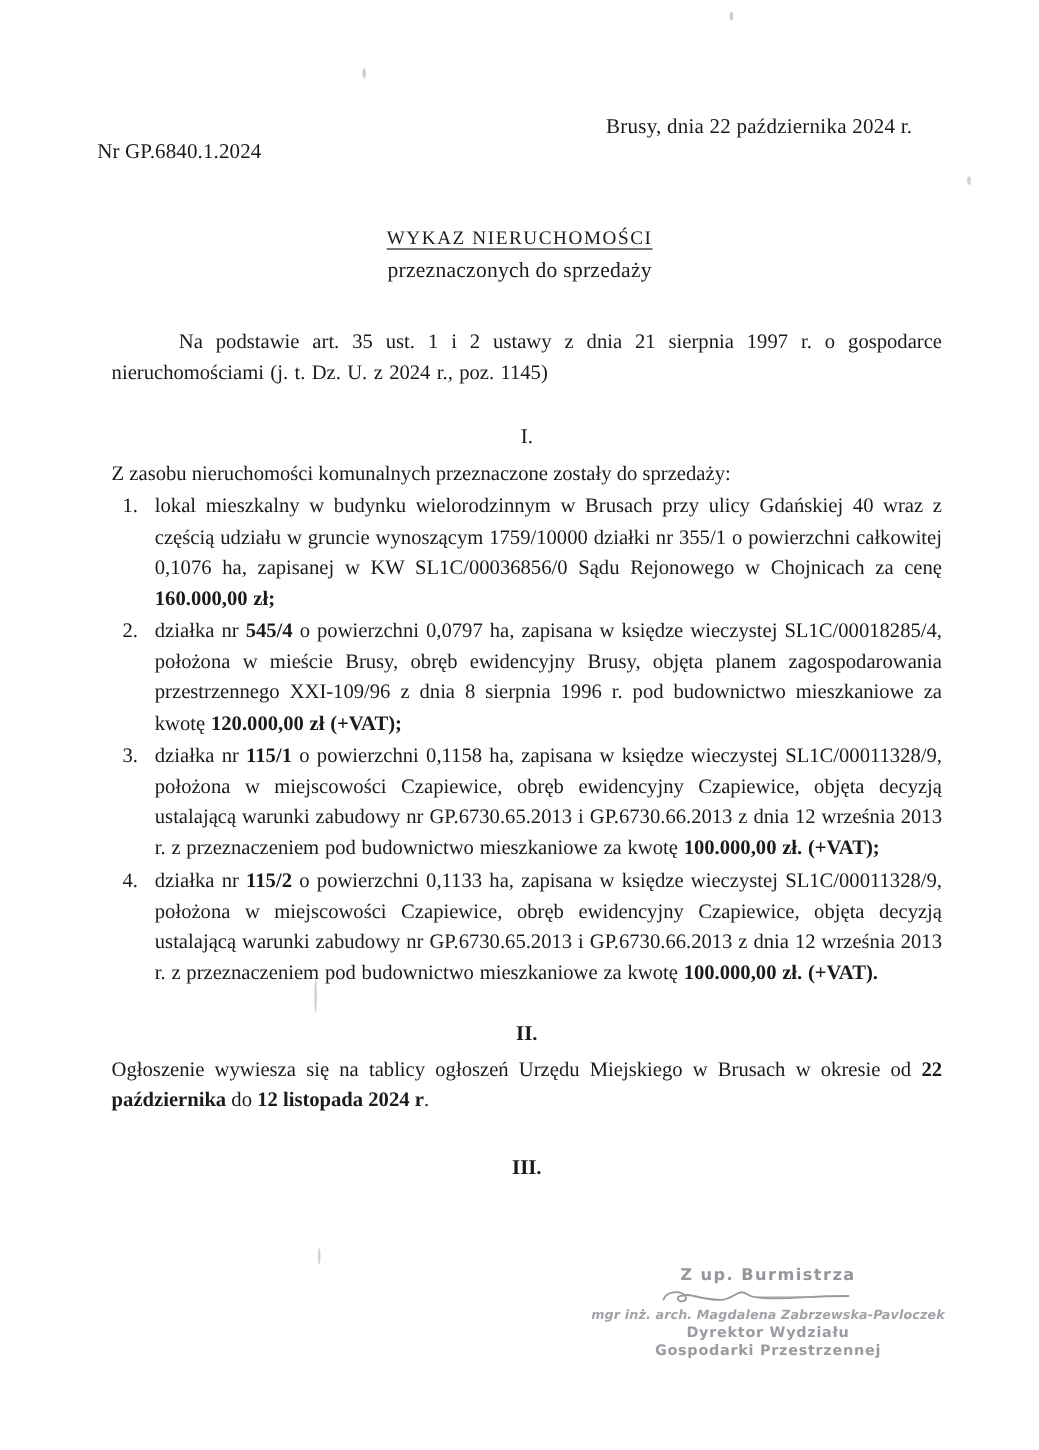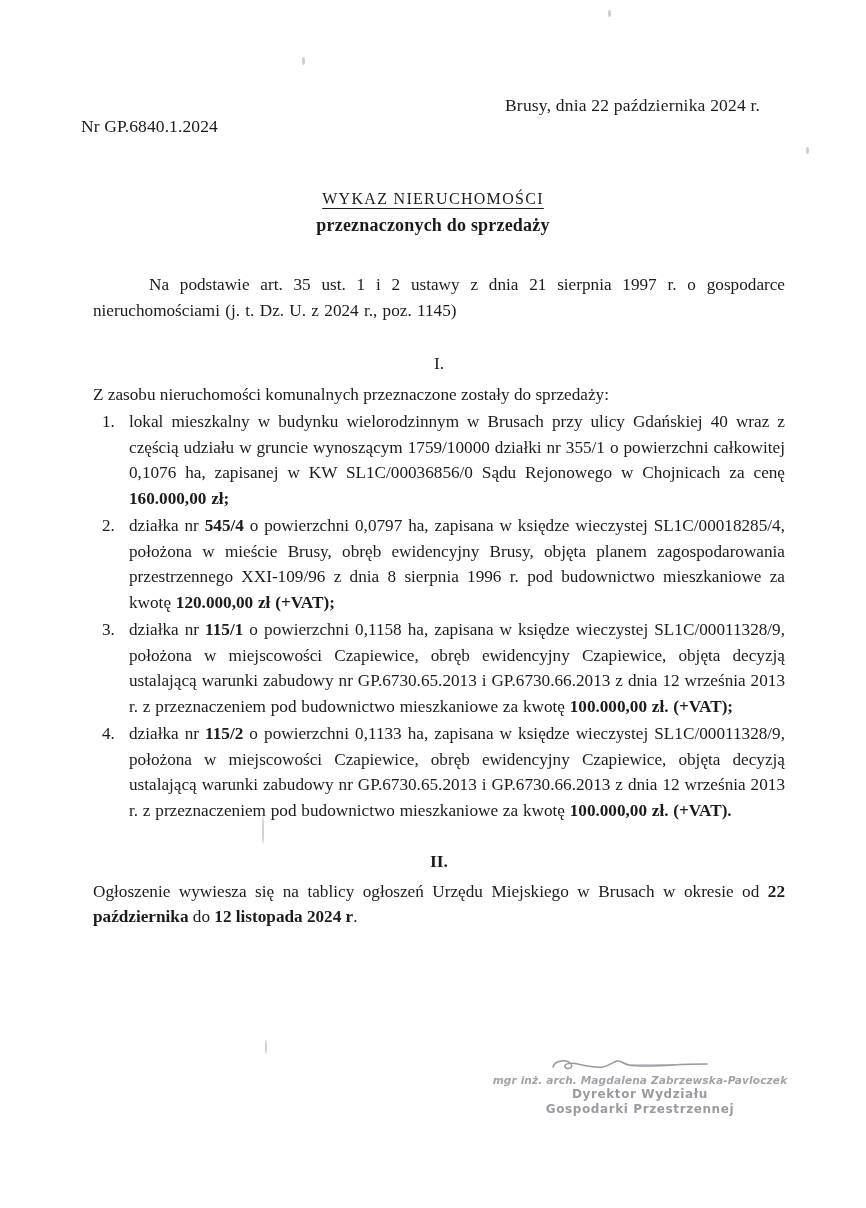--- a/index.html
+++ b/index.html
@@ -60,21 +60,21 @@
     font-size: 16px;
     font-weight: 400;
     letter-spacing: 1.3px;
     text-decoration: underline;
     text-underline-offset: 4px;
     text-decoration-thickness: 1.4px;
     display: inline-block;
   }
   .doc-subtitle {
     font-size: 18px;
-    font-weight: 700;
+    font-weight: 400;
     letter-spacing: .2px;
     margin-top: 7px;
   }
 
   
   .content {
     position: absolute;
     left: 93px;
     right: 81px;
     top: 272px;
@@ -230,25 +230,27 @@
       <li><span>działka nr </span><span class="pnum">115/2</span><span> o powierzchni 0,1133 ha, zapisana w księdze wieczystej SL1C/00011328/9, położona w miejscowości Czapiewice, obręb ewidencyjny Czapiewice, objęta decyzją ustalającą warunki zabudowy nr GP.6730.65.2013 i GP.6730.66.2013  z dnia 12 września 2013 r. z przeznaczeniem pod budownictwo mieszkaniowe za kwotę </span><b>100.000,00 zł. (+VAT).</b></li>
 
     </ol>
 
     <div class="section-ii">
       <p class="sec-num">II.</p>
       <p class="sec-body"><span>Ogłoszenie wywiesza się na tablicy ogłoszeń Urzędu Miejskiego w Brusach w okresie od </span><b>22 października</b><span> do </span><b>12 listopada 2024 r</b><span>.</span></p>
     </div>
 
     <div class="section-iii">
+      <p class="sec-num">III.</p>
     </div>
 
   </div>
 
   <div class="stamp">
+    <div class="stamp-line1">Z up. Burmistrza</div>
 
     <div class="stamp-squiggle">
       <svg width="190" height="18" viewBox="0 0 190 18" aria-hidden="true">
         <path d="M8 11 C10 4, 22 3, 26 8 C29 12, 22 14, 20 11 C18 8, 26 6, 33 8
                  C42 10, 50 12, 58 11 C64 10, 68 6, 72 5 C76 4, 78 8, 84 9
                  C96 11, 112 10, 128 9 C142 8, 152 8, 162 8" fill="none" stroke="#909096" stroke-width="1.5" stroke-linecap="round"></path>
         <path d="M86 9 C100 9, 118 9, 134 8.6" fill="none" stroke="#9a9aa0" stroke-width="1" stroke-linecap="round"></path>
       </svg>
     </div>
 

